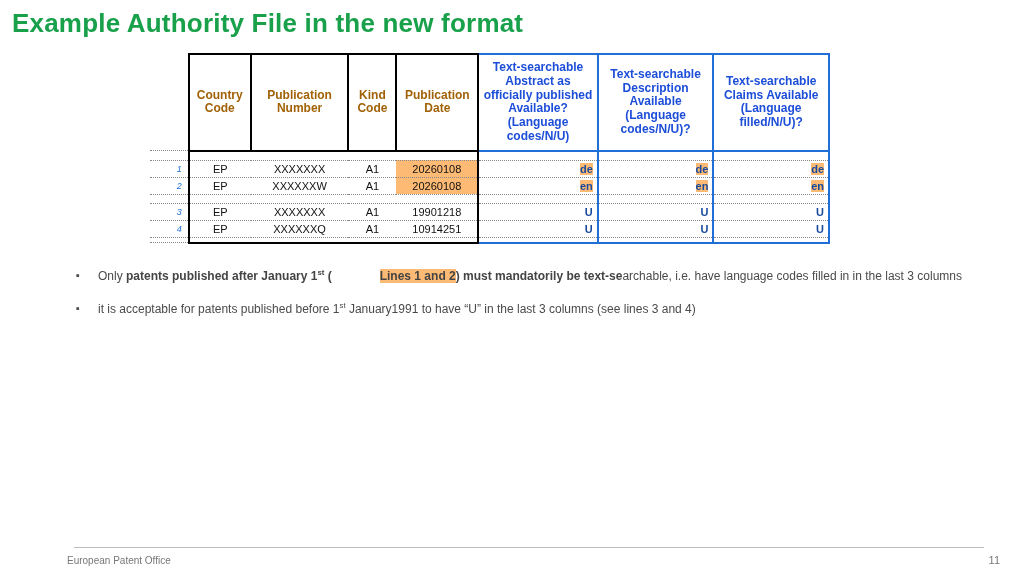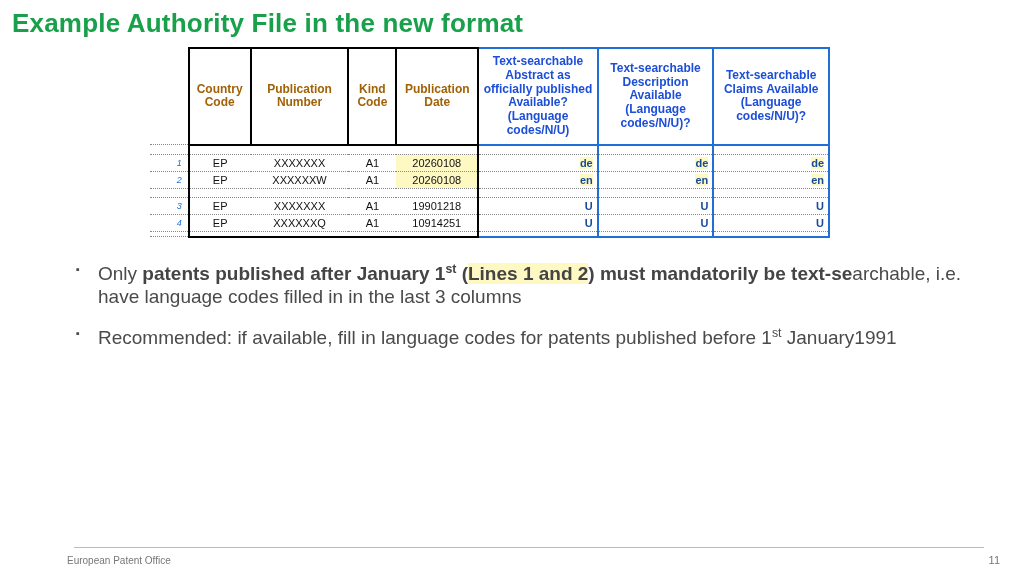--- a/index.html
+++ b/index.html
@@ -8,21 +8,21 @@
     width: 1024px;
     height: 576px;
     background: #fff;
     font-family: Arial, Helvetica, sans-serif;
     position: relative;
     overflow: hidden;
   }
 
   
   h1.title {
-    margin: 8px 0 8px 12px;
+    margin: 8px 0 14px 12px;
     font-size: 26px;
     font-weight: bold;
     color: #18a14a;
     letter-spacing: 0.2px;
   }
 
   
   .tbl-wrap {
     margin-left: 150px;
     width: 680px;
@@ -92,29 +92,29 @@
   }
   tr.gap td.rownum { border-top: 1px dotted #888; }
 
   tr.closing td { height: 4px; padding:0; }
   tr.closing td.cc { border-bottom: 2px solid #000; }
   tr.closing td.pn { border-bottom: 2px solid #000; }
   tr.closing td.kc { border-bottom: 2px solid #000; }
   tr.closing td.pd { border-bottom: 2px solid #000; border-right: 2px solid #000; }
   tr.closing td.bluecol { border-bottom: 2px solid #1f6fd6; }
 
-  .hl { background: #fef9c3; }
+  .hl { background: #fdba74; margin-left: 48px; }
 
   
   ul.notes {
     margin: 24px 60px 0 76px;
     padding: 0;
     list-style: none;
     color: #4a4a4a;
-    font-size: 19px;
+    font-size: 12px;
     line-height: 1.22;
   }
   ul.notes li {
     position: relative;
     padding-left: 22px;
     margin-bottom: 18px;
   }
   ul.notes li::before {
     content: "▪";
     position: absolute;
@@ -168,21 +168,21 @@
     </colgroup>
     <thead>
       <tr>
         <th class="rownum"></th>
         <th class="black">Country Code</th>
         <th class="black">Publication Number</th>
         <th class="black">Kind Code</th>
         <th class="black" style="border-right:2px solid #000">Publication Date</th>
         <th class="blue">Text-searchable Abstract as officially published Available? (Language codes/N/U)</th>
         <th class="blue">Text-searchable Description Available (Language codes/N/U)?</th>
-        <th class="blue" style="border-right:2px solid #1f6fd6">Text-searchable Claims Available (Language codes/N/U)?</th>
+        <th class="blue" style="border-right:2px solid #1f6fd6">Text-searchable Claims Available (Language filled/N/U)?</th>
       </tr>
     </thead>
     <tbody id="tbody">
         <tr class="gap">
           <td class="rownum"></td>
           <td class="cc"></td>
           <td class="pn"></td>
           <td class="kc"></td>
           <td class="pd"></td>
           <td class="bluecol"></td>
@@ -251,19 +251,19 @@
         </tr>
       </tbody>
   </table>
 </div>
 
 <ul class="notes">
   <li>
     <span>Only </span><b><span>patents published after January 1</span><sup>st</sup><span> (</span><span class="hl">Lines 1 and 2</span><span>) must mandatorily be text-se</span></b><span>archable, i.e. have language codes filled in in the last 3 columns</span>
   </li>
   <li>
-    <span>Recommended: if available, fill in language codes for patents published before 1</span><sup>st</sup><span> January1991</span>
+    <span>it is acceptable for patents published before 1</span><sup>st</sup><span> January1991 to have “U” in the last 3 columns (see lines 3 and 4)</span>
   </li>
 </ul>
 
 <div class="footer-line"></div>
 <div class="footer-org">European Patent Office</div>
 <div class="footer-pg">11</div>
 
 </body></html>

